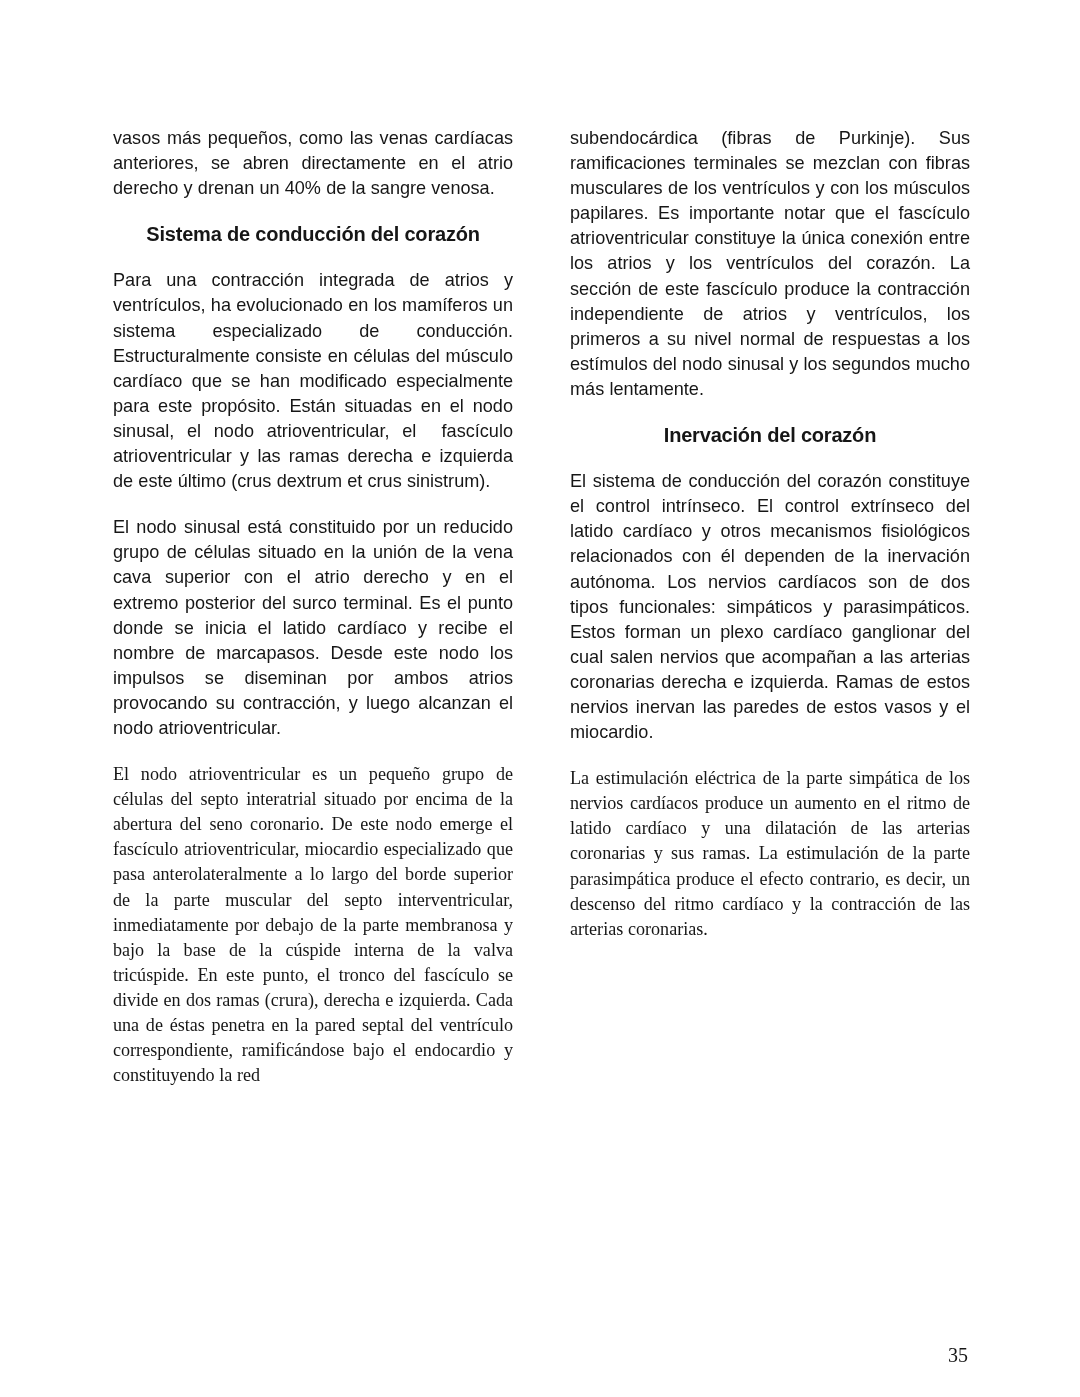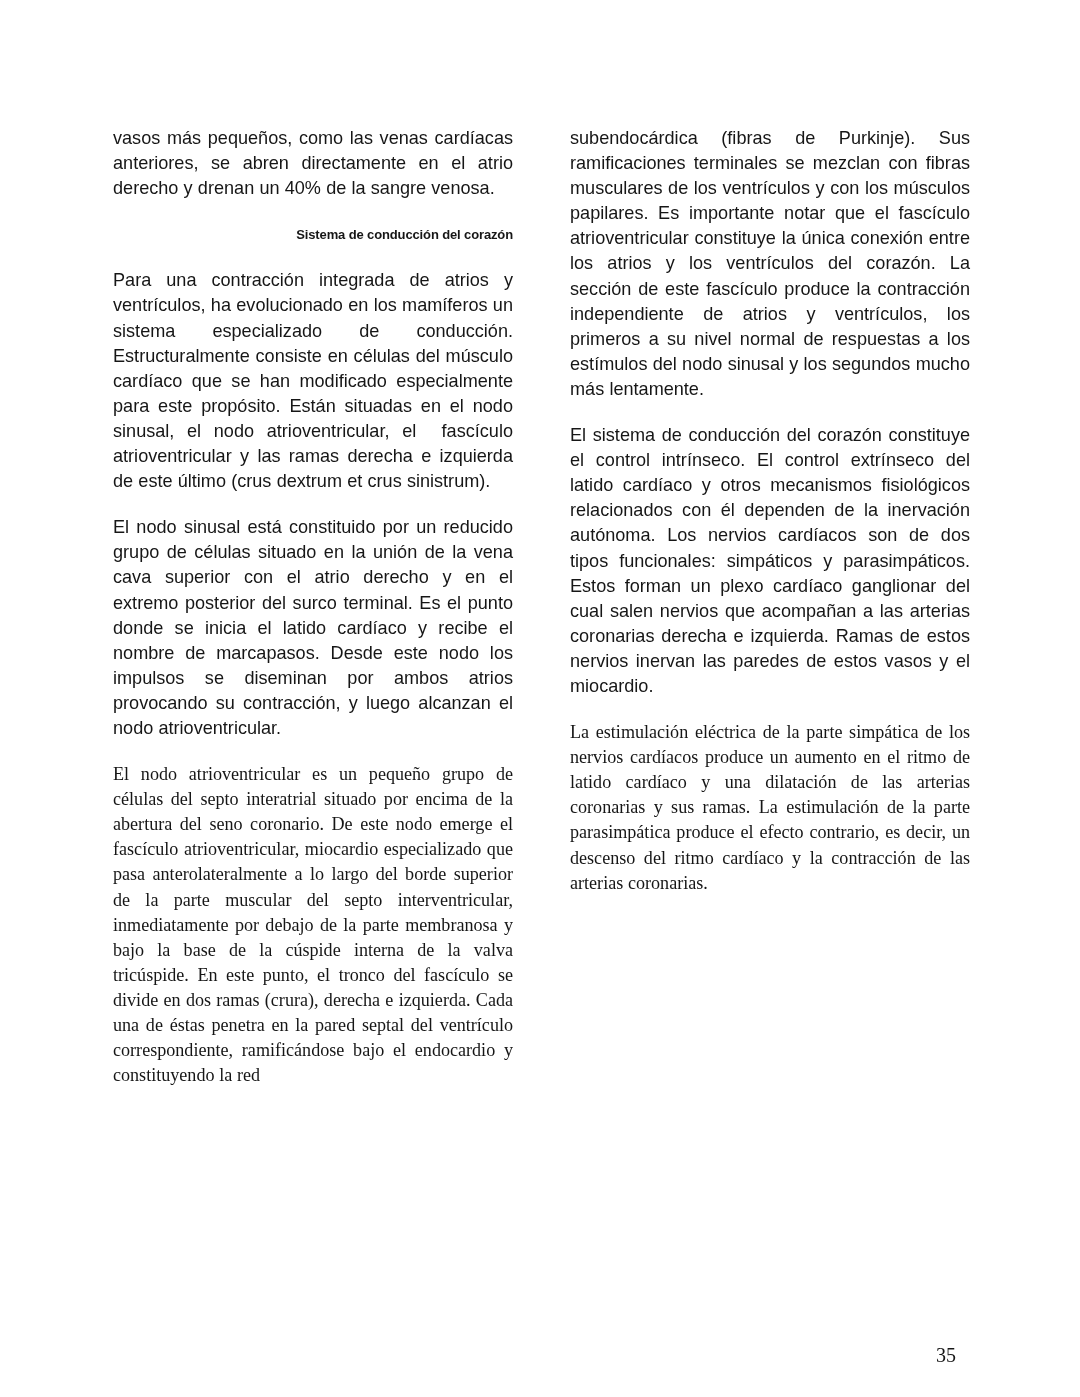--- a/index.html
+++ b/index.html
@@ -51,36 +51,36 @@
   }
 
   p.body-text:last-child {
     margin-bottom: 0;
     font-family: Liberation Serif, serif;
   }
 
   
   h2.section-heading {
     margin: 0 0 21px 0;
-    font-size: 13px;
+    font-size: 20px;
     line-height: 25.1px;
     font-weight: bold;
-    text-align: right;
+    text-align: center;
     letter-spacing: -0.01em;
   }
 
   
   .column > h2.section-heading {
     margin-top: 2px;
   }
 
   
   .page-number {
     position: absolute;
-    right: 124px;
+    right: 112px;
     bottom: 32px;
     font-family: "Liberation Serif", serif;
     font-size: 20px;
     line-height: 1;
     color: #161616;
     text-align: right;
   }
 </style>
 </head>
 <body>
@@ -97,20 +97,21 @@
       <p class="body-text">Para una contracción integrada de atrios y ventrículos, ha evolucionado en los mamíferos un sistema especializado de conducción. Estructuralmente consiste en células del músculo cardíaco que se han modificado especialmente para este propósito. Están situadas en el nodo sinusal, el nodo atrioventricular, el  fascículo atrioventricular y las ramas derecha e izquierda de este último (crus dextrum et crus sinistrum).</p>
 
       <p class="body-text">El nodo sinusal está constituido por un reducido grupo de células situado en la unión de la vena cava superior con el atrio derecho y en el extremo posterior del surco terminal. Es el punto donde se inicia el latido cardíaco y recibe el nombre de marcapasos. Desde este nodo los impulsos se diseminan por ambos atrios provocando su contracción, y luego alcanzan el nodo atrioventricular.</p>
 
       <p class="body-text">El nodo atrioventricular es un pequeño grupo de células del septo interatrial situado por encima de la abertura del seno coronario. De este nodo emerge el fascículo atrioventricular, miocardio especializado que pasa anterolateralmente a lo largo del borde superior de la parte muscular del septo interventricular, inmediatamente por debajo de la parte membranosa y bajo la base de la cúspide interna de la valva tricúspide. En este punto, el tronco del fascículo se divide en dos ramas (crura), derecha e izquierda. Cada una de éstas penetra en la pared septal del ventrículo correspondiente, ramificándose bajo el endocardio y constituyendo la red</p>
     </div>
 
     <div class="column">
       <p class="body-text">subendocárdica (fibras de Purkinje). Sus ramificaciones terminales se mezclan con fibras musculares de los ventrículos y con los músculos papilares. Es importante notar que el fascículo atrioventricular constituye la única conexión entre los atrios y los ventrículos del corazón. La sección de este fascículo produce la contracción independiente de atrios y ventrículos, los primeros a su nivel normal de respuestas a los estímulos del nodo sinusal y los segundos mucho más lentamente.</p>
 
+      <h2 class="section-heading">Inervación del corazón</h2>
 
       <p class="body-text">El sistema de conducción del corazón constituye el control intrínseco. El control extrínseco del latido cardíaco y otros mecanismos fisiológicos relacionados con él dependen de la inervación autónoma. Los nervios cardíacos son de dos tipos funcionales: simpáticos y parasimpáticos. Estos forman un plexo cardíaco ganglionar del cual salen nervios que acompañan a las arterias coronarias derecha e izquierda. Ramas de estos nervios inervan las paredes de estos vasos y el miocardio.</p>
 
       <p class="body-text">La estimulación eléctrica de la parte simpática de los nervios cardíacos produce un aumento en el ritmo de latido cardíaco y una dilatación de las arterias coronarias y sus ramas. La estimulación de la parte parasimpática produce el efecto contrario, es decir, un descenso del ritmo cardíaco y la contracción de las arterias coronarias.</p>
     </div>
 
   </div>
 
   <div class="page-number">35</div>
 

